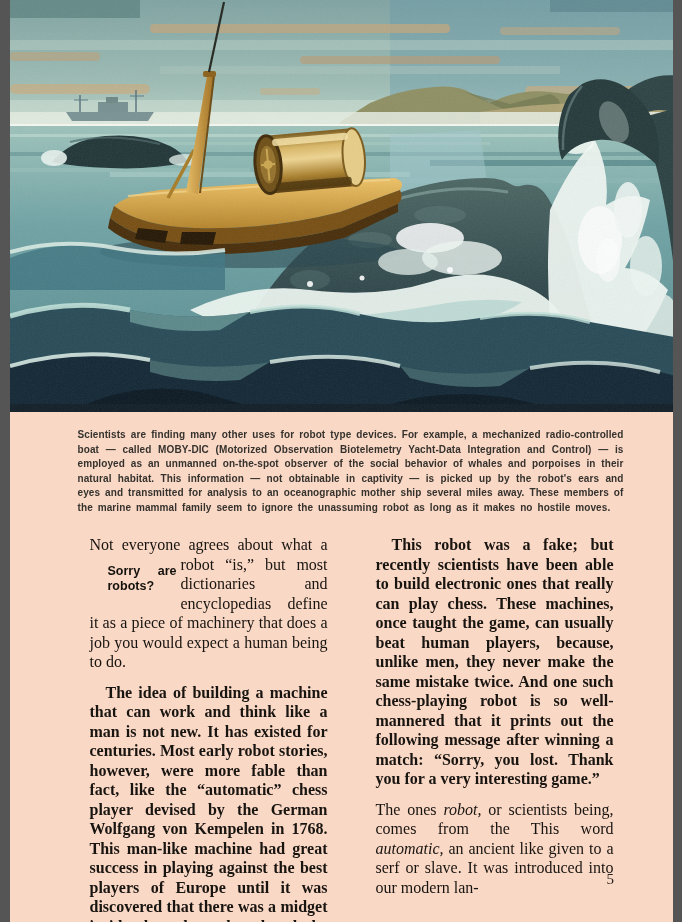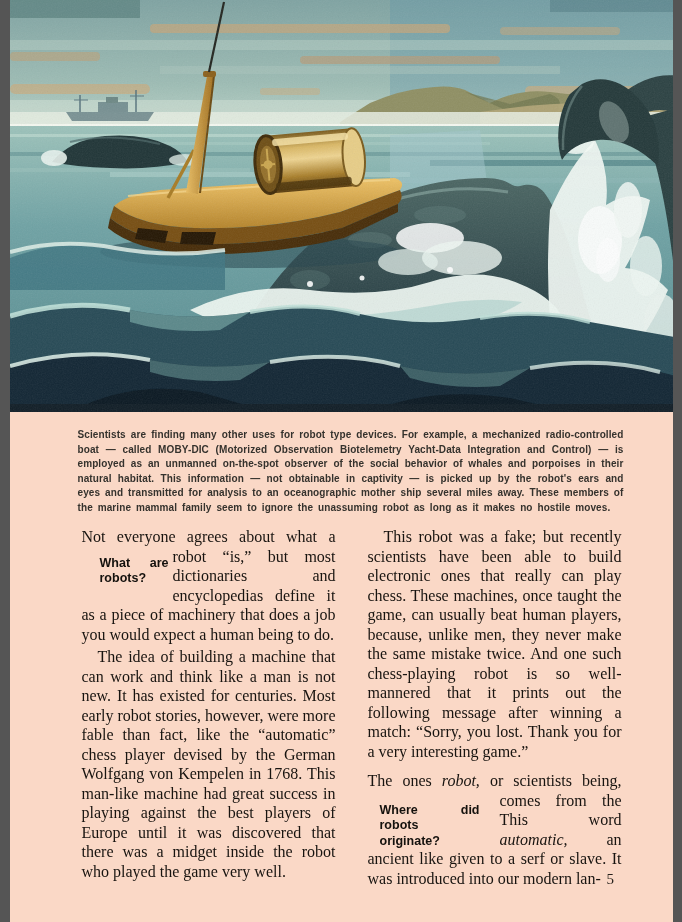--- a/index.html
+++ b/index.html
@@ -23,22 +23,22 @@
     text-align:justify;
     word-spacing:2px;
     letter-spacing:.1px;
   }
   .columns{
     position:absolute;top:524px;left:69px;width:546px;
     display:flex;gap:26px;
     color:#181410;
   }
   .col{width:260px;font-size:16px;line-height:19.5px;text-align:justify;}
-  .col p{margin:3px;}
-  .indent{text-indent:16px;}
+  .col p{margin:11px;}
+  .indent{text-indent:16px;font-weight:bold;}
   .q-label{
     float:left;
     font-family:"Liberation Sans", sans-serif;
     font-weight:bold;
     font-size:12.5px;line-height:15.5px;
     color:#14110d;
     box-sizing:border-box;
   }
   .q-label.left-label{
     width:91px;min-height:58px;
@@ -235,26 +235,26 @@
     </g>
 
     <rect width="682" height="412" filter="url(#grain)" opacity="0.10"></rect>
   </svg>
 
   <p class="caption">Scientists are finding many other uses for robot type devices. For example, a mechanized radio-controlled boat — called MOBY-DIC (Motorized Observation Biotelemetry Yacht-Data Integration and Control) — is employed as an unmanned on-the-spot observer of the social behavior of whales and porpoises in their natural habitat. This information — not obtainable in captivity — is picked up by the robot's ears and eyes and transmitted for analysis to an oceanographic mother ship several miles away. These members of the marine mammal family seem to ignore the unassuming robot as long as it makes no hostile moves.</p>
 
   <div class="columns">
 
     <div class="col">
-      <p class="para"><span>Not everyone agrees about what a robot</span><span class="q-label left-label">What are robots?</span><span> “is,” but most dictionaries and encyclopedias define it as a piece of machinery that does a job you would expect a human being to do.</span></p>
+      <p class="para"><span>Not everyone agrees about what a robot</span><span class="q-label left-label">Sorry are robots?</span><span> “is,” but most dictionaries and encyclopedias define it as a piece of machinery that does a job you would expect a human being to do.</span></p>
       <p class="para indent">The idea of building a machine that can work and think like a man is not new. It has existed for centuries. Most early robot stories, however, were more fable than fact, like the “automatic” chess player devised by the German Wolfgang von Kempelen in 1768. This man-like machine had great success in playing against the best players of Europe until it was discovered that there was a midget inside the robot who played the game very well.</p>
     </div>
 
     <div class="col">
       <p class="para indent">This robot was a fake; but recently scientists have been able to build electronic ones that really can play chess. These machines, once taught the game, can usually beat human players, because, unlike men, they never make the same mistake twice. And one such chess-playing robot is so well-mannered that it prints out the following message after winning a match: “Sorry, you lost. Thank you for a very interesting game.”</p>
-      <p class="para para-gap"><span>The ones </span><i>robot,</i><span> or scientists being,</span><span class="q-label right-label">Where did robots originate?</span><span> comes from the This word </span><i>automatic,</i><span> an ancient like given to a serf or slave. It was introduced into our modern lan-</span></p>
+      <p class="para para-gap"><span>The ones </span><i>robot,</i><span> or scientists being,</span><span> comes from the This word </span><i>automatic,</i><span> an ancient like given to a serf or slave. It was introduced into our modern lan-</span></p>
     </div>
 
   </div>
 
   <div class="page-number">5</div>
 
 </div>
 
 </body></html>

